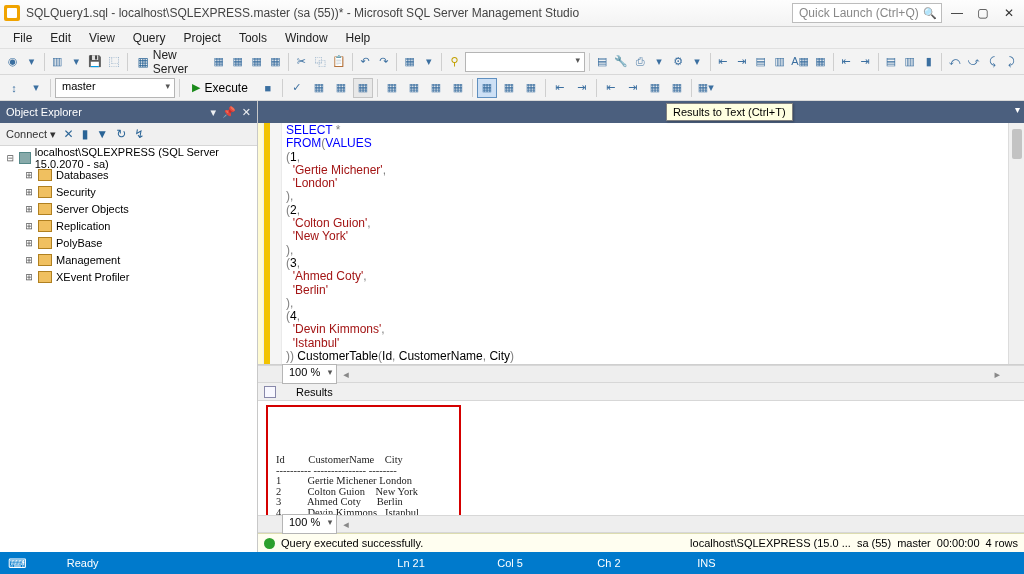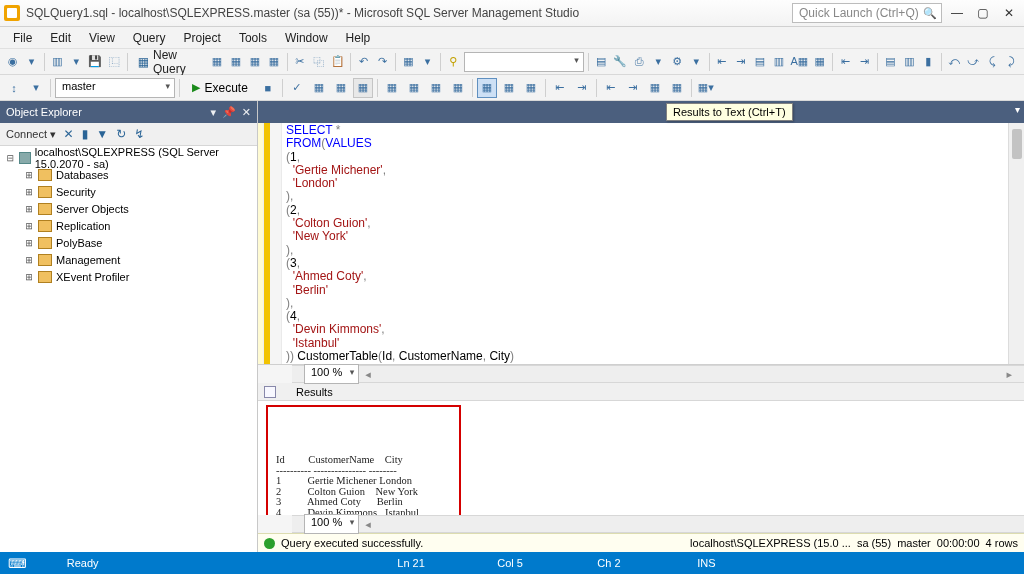--- a/index.html
+++ b/index.html
@@ -62,21 +62,21 @@
 .code-leftbar { width:6px; background:#f2c300; }
 .code-gutter { width:12px; background:#f5f5f5; border-right:1px solid #eaeaea; }
 .code { flex:1; font-family: Consolas, monospace; font-size: 12px; line-height: 13.3px; padding: 1px 4px; white-space: pre; overflow:hidden; }
 .kw-blue { color:#0000ff; }
 .kw-red { color:#a31515; }
 .kw-grey { color:#808080; }
 .kw-black { color:#000; }
 .code-scroll { width:16px; background:#f0f0f0; border-left:1px solid #dcdcdc; position:relative; }
 .code-scroll .thumb { position:absolute; left:3px; top:6px; width:10px; height:30px; background:#c3c3c3; border-radius:2px; }
 
-.zoombar { height:18px; background:#eee; border-top:1px solid #d7d7d7; border-bottom:1px solid #d7d7d7; display:flex; align-items:center; padding:0 12px; font-size:11px; gap:6px;margin-left:34px; }
+.zoombar { height:18px; background:#eee; border-top:1px solid #d7d7d7; border-bottom:1px solid #d7d7d7; display:flex; align-items:center; padding:0 24px; font-size:11px; gap:6px; }
 
 .results-tab { height:18px; background:#f0f0f0; border-bottom:1px solid #d7d7d7; display:flex; align-items:center; padding:0 6px; font-size:11px; gap:20px; }
 .results-tab .ric { width:12px; height:12px; background:#f8f8ff; border:1px solid #88a; }
 
 .results-body { flex:1; background:#fff; padding:4px 8px; font-family: Consolas, monospace; font-size:10.5px; line-height:13px; color:#222; position:relative; overflow:hidden; }
 .results-box { border:2px solid #d40000; padding:4px 8px 6px 8px; width:195px; }
 .results-box pre, .results-body pre { font-family: Liberation Serif, serif; font-size:10.5px; line-height:10.5px;margin-top:44px; }
 
 .statusbar-query { height:19px; background:#fffef0; border-top:1px solid #dcdcb0; display:flex; align-items:center; padding:0 6px; font-size:11px; gap:6px; }
 .statusbar-query .ok { width:11px; height:11px; border-radius:50%; background:#2ca02c; display:inline-block; }
@@ -117,21 +117,21 @@
   <div class="tbtn">◉</div>
   <div class="tbtn">▾</div>
   <div class="tsep"></div>
   <div class="tbtn">▥</div>
   <div class="tbtn">▾</div>
   <div class="tbtn">💾</div>
   <div class="tbtn">⿺</div>
   <div class="tsep"></div>
   <div class="newq">
     <span style="color:#2a6496">▦</span>
-      <span>New Query</span>
+      <span>New Server</span>
   </div>
   <div class="tbtn">▦</div>
   <div class="tbtn">▦</div>
   <div class="tbtn">▦</div>
   <div class="tbtn">▦</div>
   <div class="tsep"></div>
   <div class="tbtn">✂</div>
   <div class="tbtn">⿻</div>
   <div class="tbtn">📋</div>
   <div class="tsep"></div>

